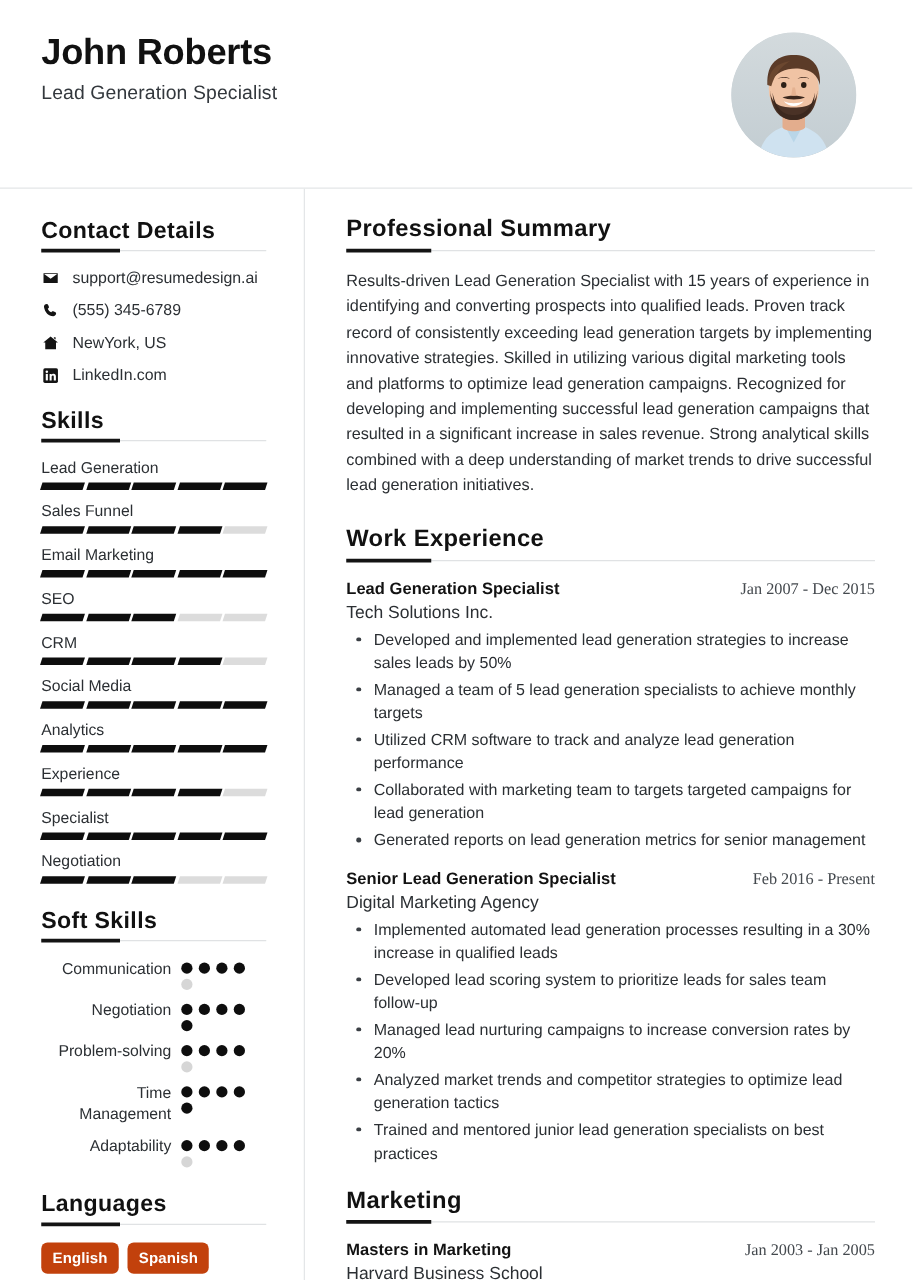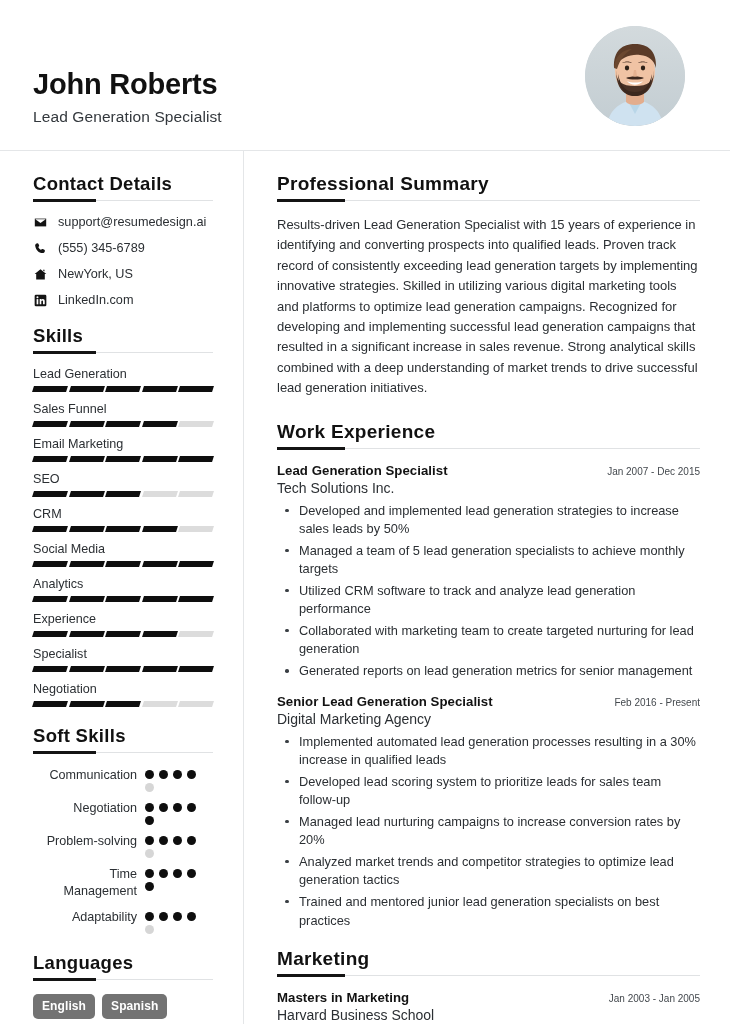--- a/index.html
+++ b/index.html
@@ -15,21 +15,21 @@
     min-height: 1024px;
     background: #ffffff;
     position: relative;
     display: flex;
     flex-direction: column;
   }
 
   
   .header {
     display: flex;
-    align-items: flex-end;
+    align-items: flex-start;
     justify-content: space-between;
     padding: 26px 38px 24px 33px;
     border-bottom: 1px solid #e4e6e8;
     min-height: 128px;
   }
   .header-text { display: flex; flex-direction: column; justify-content: center; }
   .name {
     font-size: 29px;
     font-weight: bold;
     letter-spacing: -0.2px;
@@ -151,21 +151,21 @@
   .dot {
     width: 9px; height: 9px;
     border-radius: 50%;
     background: #d6d6d6;
   }
   .dot.on { background: #0e0e0e; }
 
   
   .langs { display: flex; flex-wrap: wrap; gap: 7px; margin-top: 2px; }
   .lang-tag {
-    background: #737373;
+    background: #c2410c;
     color: #ffffff;
     font-size: 12px;
     font-weight: bold;
     padding: 5px 9px 6px;
     border-radius: 5px;
     letter-spacing: 0.1px;
   }
 
   
   .summary {
@@ -181,24 +181,25 @@
     align-items: baseline;
     gap: 12px;
   }
   .entry-role {
     font-size: 13.2px;
     font-weight: bold;
     color: #121212;
     letter-spacing: 0.05px;
   }
   .entry-date {
-    font-size: 10px;
+    font-size: 13px;
     color: #44494e;
     white-space: nowrap;
     flex: 0 0 auto;
+    font-family: Liberation Serif, serif;
   }
   .entry-org {
     font-size: 14px;
     color: #2b2f33;
     margin-top: 2px;
   }
   .bullets {
     list-style: none;
     margin-top: 6px;
   }
@@ -517,21 +518,21 @@
             <div class="entry">
               <div class="entry-head">
                 <div class="entry-role">Lead Generation Specialist</div>
                 <div class="entry-date">Jan 2007 - Dec 2015</div>
               </div>
               <div class="entry-org">Tech Solutions Inc.</div>
               <ul class="bullets">
                 <li>Developed and implemented lead generation strategies to increase sales leads by 50%</li>
                 <li>Managed a team of 5 lead generation specialists to achieve monthly targets</li>
                 <li>Utilized CRM software to track and analyze lead generation performance</li>
-                <li>Collaborated with marketing team to create targeted nurturing for lead generation</li>
+                <li>Collaborated with marketing team to targets targeted campaigns for lead generation</li>
                 <li>Generated reports on lead generation metrics for senior management</li>
               </ul>
             </div>
             <div class="entry">
               <div class="entry-head">
                 <div class="entry-role">Senior Lead Generation Specialist</div>
                 <div class="entry-date">Feb 2016 - Present</div>
               </div>
               <div class="entry-org">Digital Marketing Agency</div>
               <ul class="bullets">

